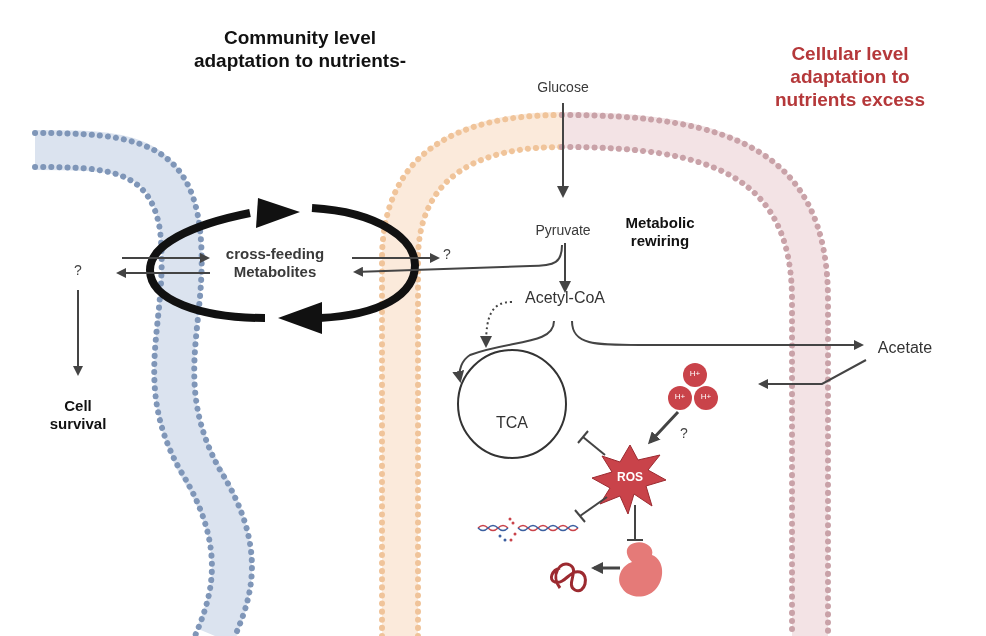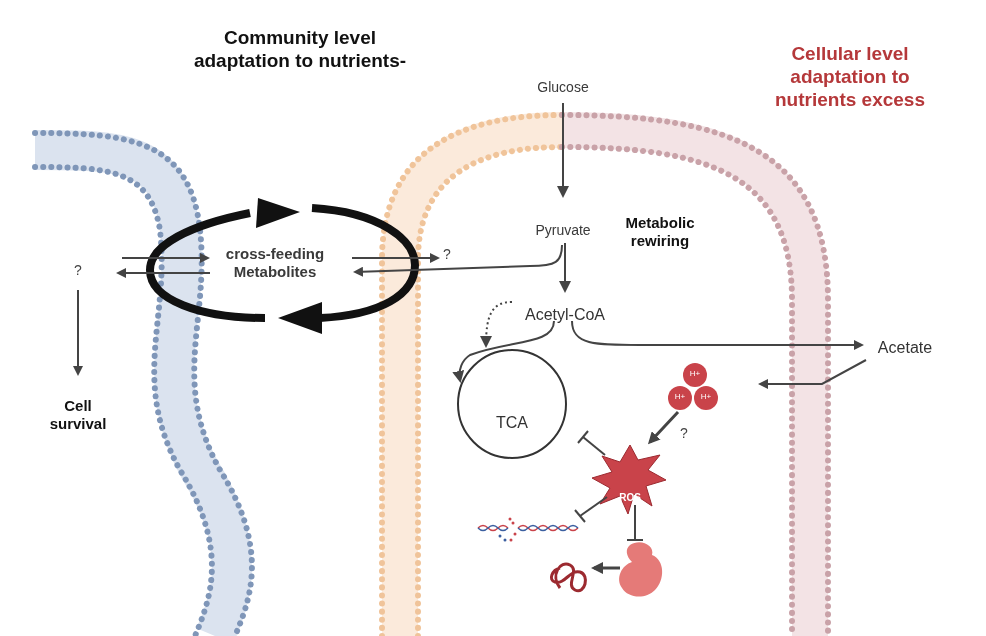--- a/index.html
+++ b/index.html
@@ -118,37 +118,37 @@
   <div>adaptation to nutrients-</div>
 </div>
 <div class="t title-red" style="left:730px; top:32px; width:240px;margin-top:11px;">
   <div>Cellular level</div>
   <div>adaptation to</div>
   <div>nutrients excess</div>
 </div>
 
 <div class="t lbl" style="left:513px; top:79px; width:100px;">Glucose</div>
 <div class="t lbl" style="left:513px; top:222px; width:100px;">Pyruvate</div>
-<div class="t lbl-big" style="left:505px; top:305px; width:120px;">Acetyl-CoA</div>
+<div class="t lbl-big" style="left:505px; top:288px; width:120px;">Acetyl-CoA</div>
 <div class="t lbl-big" style="left:472px; top:413px; width:80px;">TCA</div>
 <div class="t lbl-big" style="left:860px; top:338px; width:90px;">Acetate</div>
 
 <div class="t bold-lbl" style="left:600px; top:214px; width:120px;">
   <div>Metabolic</div>
   <div>rewiring</div>
 </div>
 <div class="t mid-lbl" style="left:205px; top:245px; width:140px;">
   <div>cross-feeding</div>
   <div>Metabolites</div>
 </div>
 <div class="t bold-lbl" style="left:38px; top:397px; width:80px;">
   <div>Cell</div>
   <div>survival</div>
 </div>
 
 <div class="t q" style="left:70px; top:262px; width:16px;">?</div>
 <div class="t q" style="left:439px; top:246px; width:16px;">?</div>
 <div class="t q" style="left:676px; top:425px; width:16px;">?</div>
 
-<div class="t" style="left:610px; top:492px; width:40px; color:#fff; font-size:10px; font-weight:bold;">ROS</div>
+<div class="t" style="left:610px; top:470px; width:40px; color:#fff; font-size:12px; font-weight:bold;">ROS</div>
 <div class="t" style="left:683px; top:369px; width:24px; color:#fff; font-size:8px;">H+</div>
 <div class="t" style="left:668px; top:392px; width:24px; color:#fff; font-size:8px;">H+</div>
 <div class="t" style="left:694px; top:392px; width:24px; color:#fff; font-size:8px;">H+</div>
 
 </body></html>

